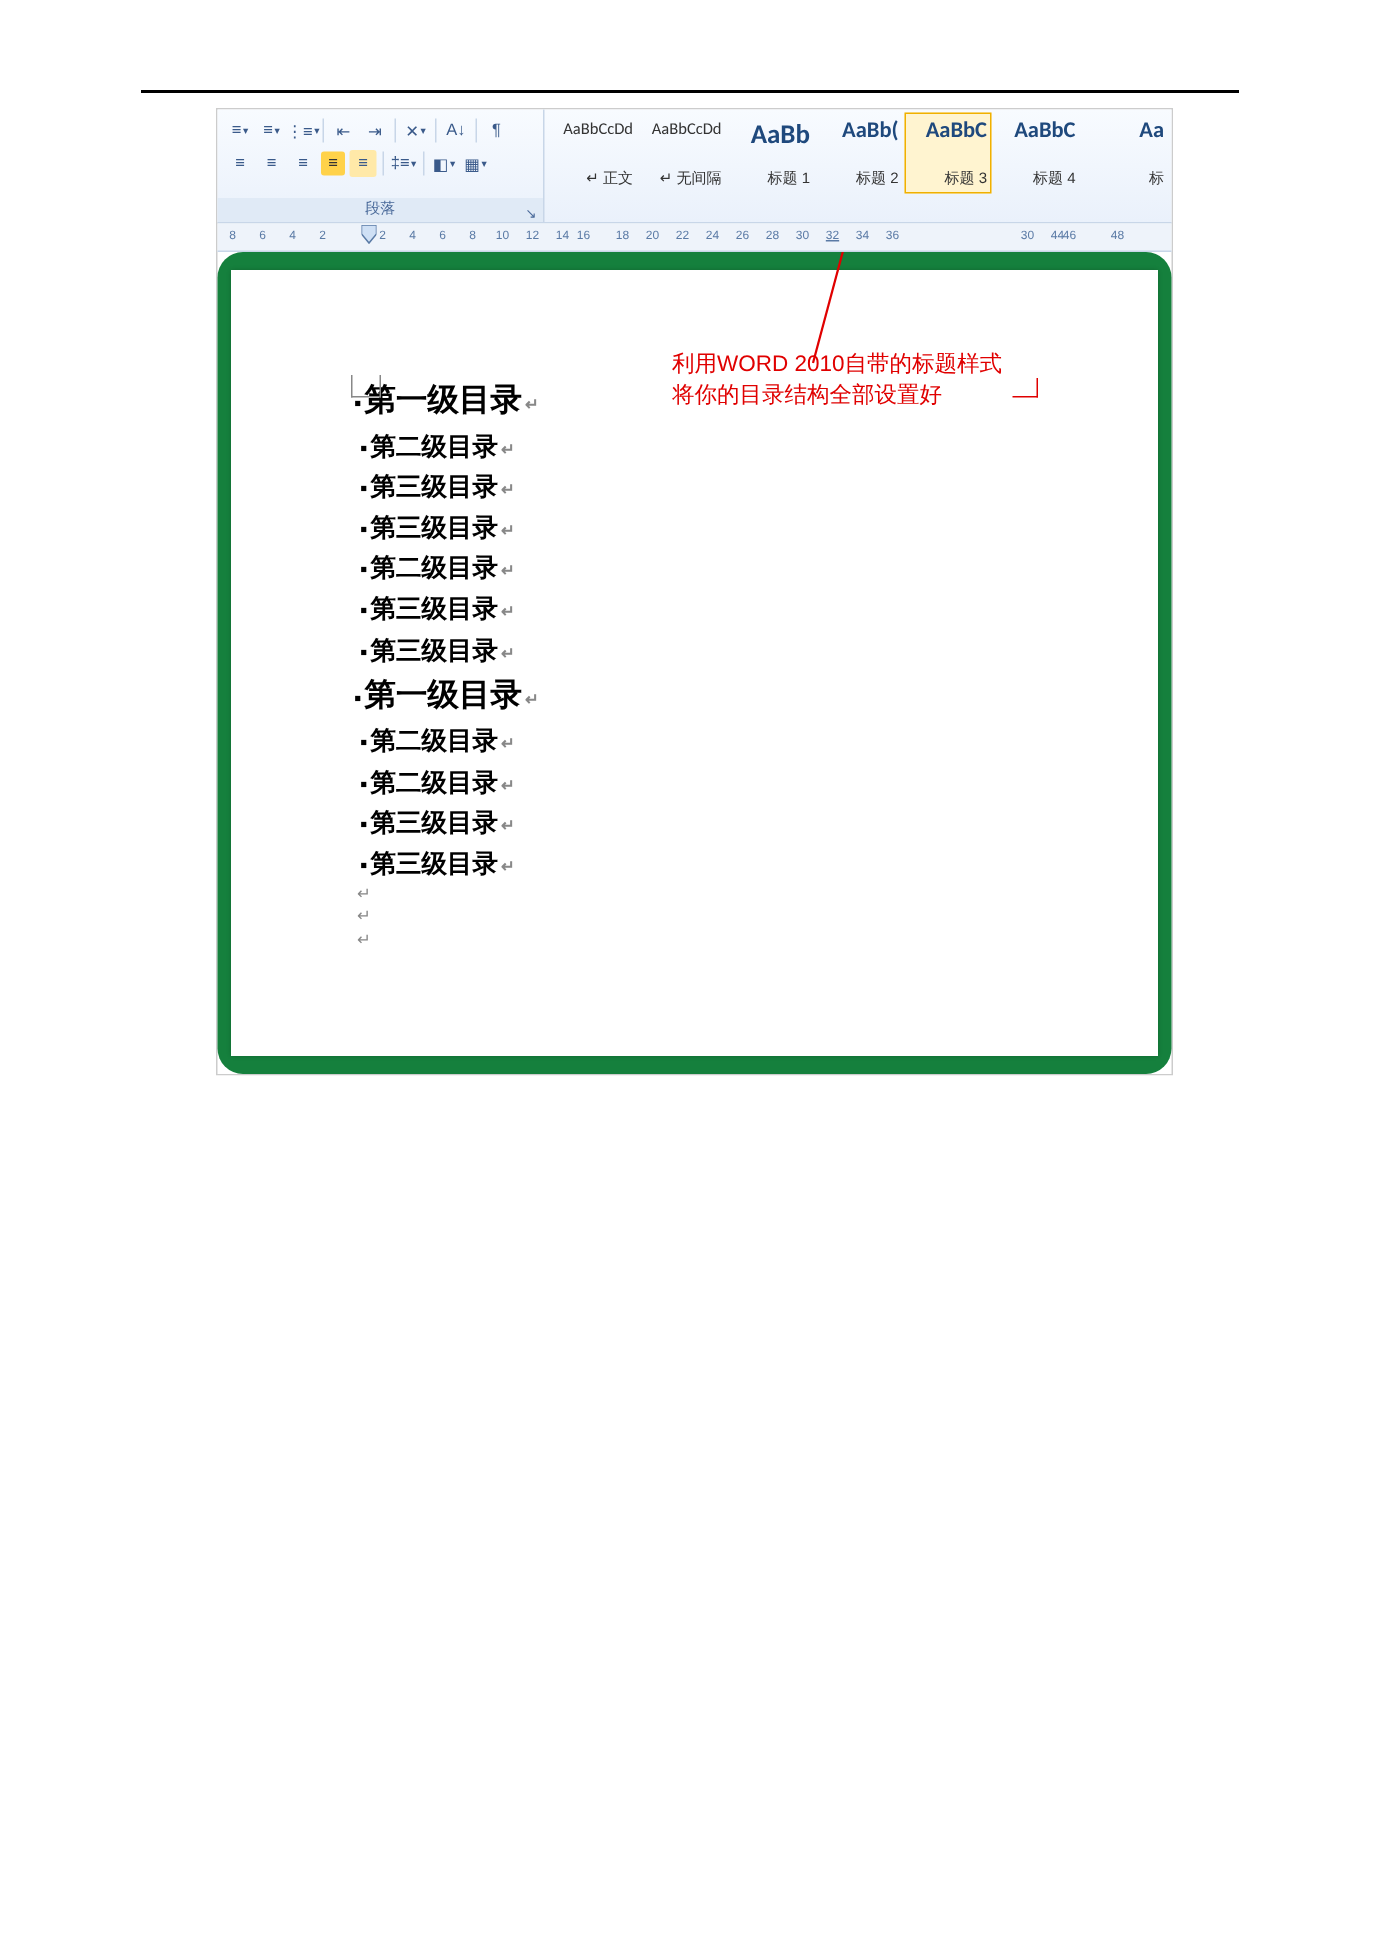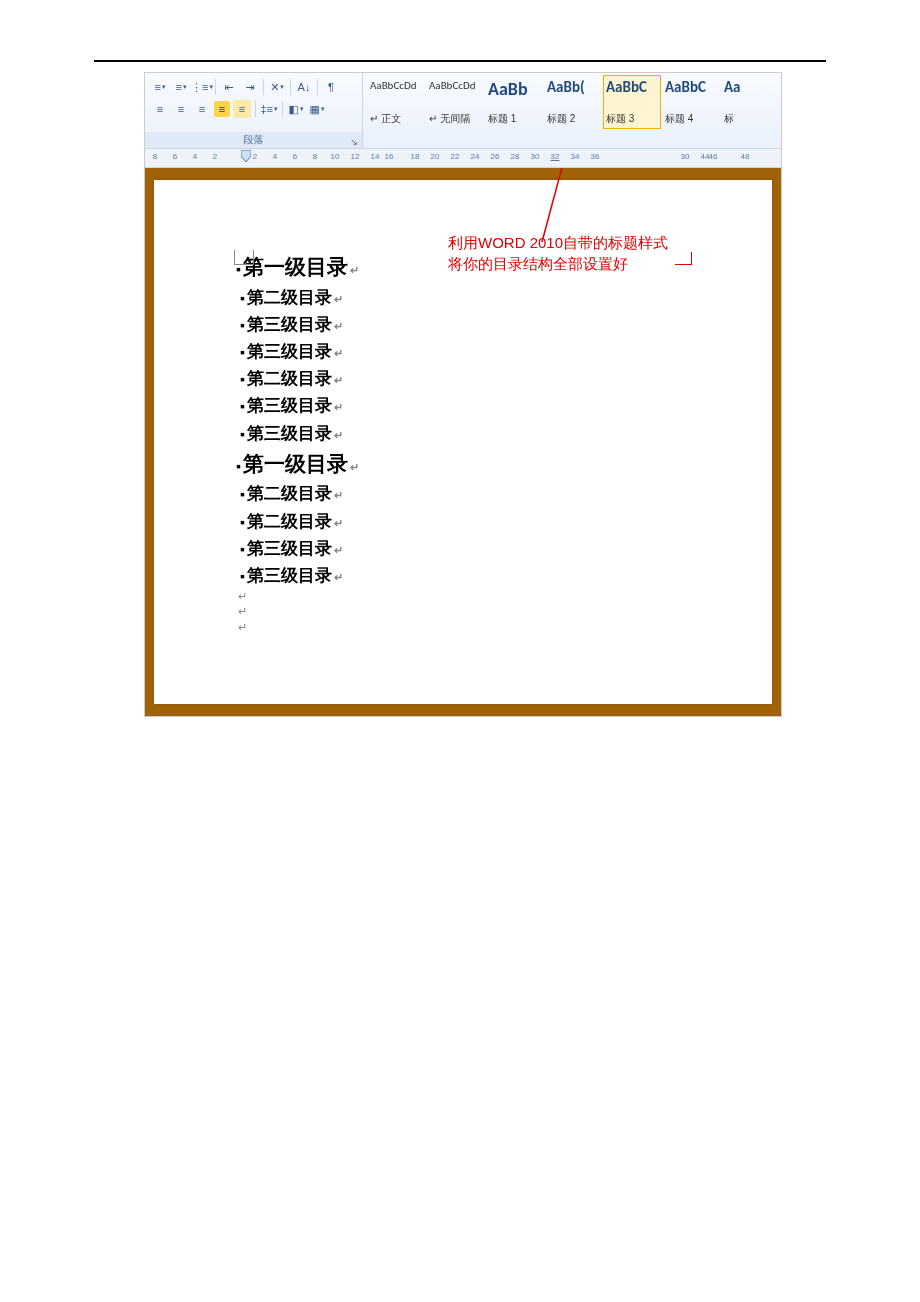--- a/index.html
+++ b/index.html
@@ -108,21 +108,21 @@
     overflow: hidden;
     position: relative;
   }
   .style-item {
     width: 58px;
     height: 54px;
     margin-right: 1px;
     border: 1px solid transparent;
     display: flex;
     flex-direction: column;
-    align-items: flex-start;
+    align-items: flex-end;
     justify-content: space-between;
     padding: 4px 2px 2px 2px;
     box-sizing: border-box;
     cursor: pointer;
   }
   .style-item.selected {
     border: 1px solid #f0b000;
     background: #fff4d0;
   }
   .style-preview {
@@ -165,25 +165,26 @@
   .ruler-marker {
     position: absolute;
     top: 1px;
     left: 96px;
     width: 10px;
     height: 14px;
   }
   .ruler-marker svg { display:block; }
   
   .doc-area {
-    background: #a16207;
+    background: #15803d;
     padding: 12px 6px 0 6px;
     height: 536px;
     position: relative;
     overflow: hidden;
+    border-radius: 17px;
   }
   .paper {
     background: #fff;
     margin: 0 auto;
     width: 618px;
     min-height: 524px;
     box-shadow: 0 0 3px rgba(0,0,0,0.2);
     padding: 50px 0 0 70px;
     box-sizing: border-box;
     position: relative;

